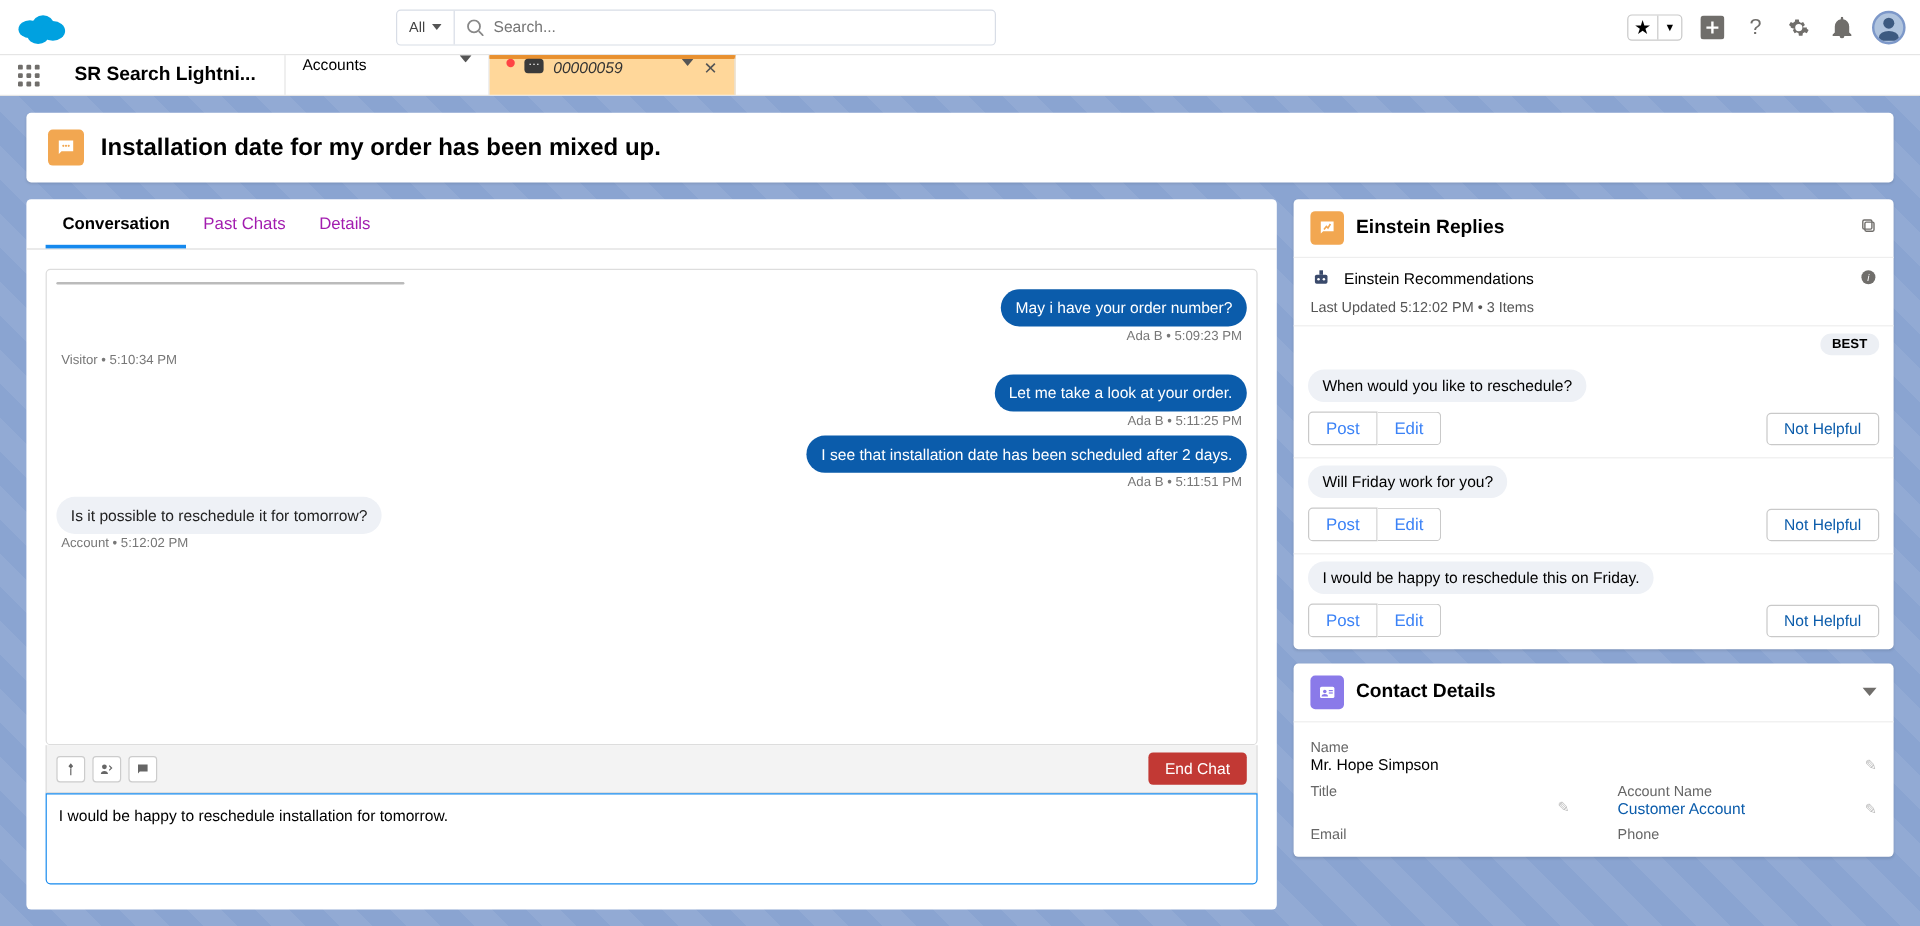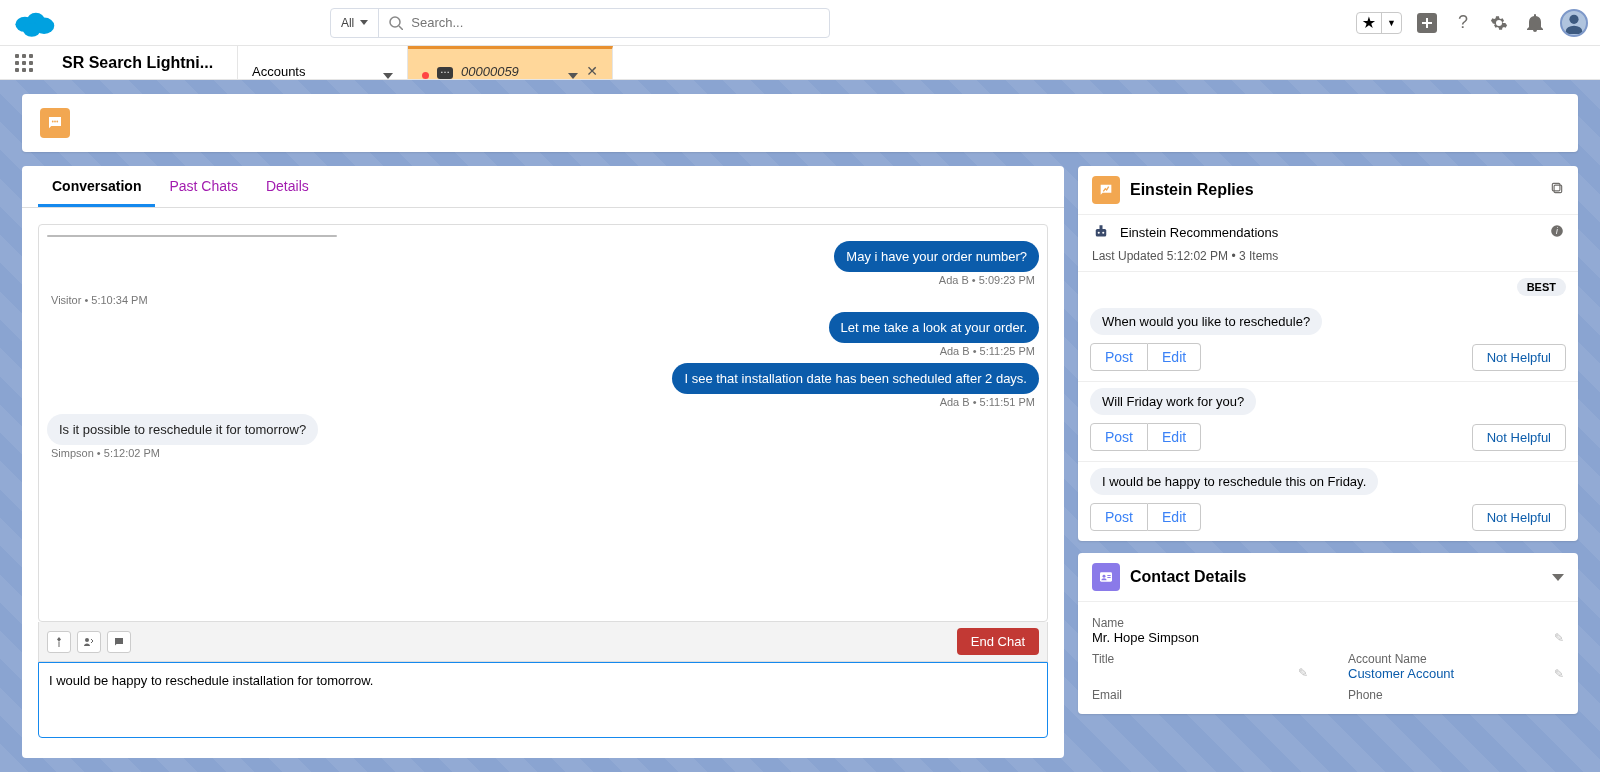--- a/index.html
+++ b/index.html
@@ -18,21 +18,21 @@
 .fav-btn .divider { width: 1px; background: #c9c9c9; height: 100%; }
 .icon-btn { width: 22px; height: 22px; display: flex; align-items: center; justify-content: center; color: #706e6b; cursor: pointer; }
 .avatar { width: 28px; height: 28px; border-radius: 50%; background: #b0c4de; border: 2px solid #7d98c9; display:flex; align-items:center; justify-content:center; overflow:hidden; }
 
 
 .navbar { height: 34px; display: flex; align-items: stretch; border-bottom: 1px solid #e5e5e5; }
 .app-launcher { width: 48px; display: flex; align-items: center; justify-content: center; }
 .dots9 { display: grid; grid-template-columns: repeat(3, 4px); grid-template-rows: repeat(3, 4px); gap: 3px; }
 .dots9 div { background: #706e6b; border-radius: 1px; }
 .app-name { font-size: 16px; font-weight: 700; padding: 0 14px; display: flex; align-items: center; border-right: 1px solid #e5e5e5; min-width: 190px; }
-.nav-tab { display: flex; align-items: flex-end; padding: 0 14px; font-size: 13px; border-right: 1px solid #e5e5e5; gap: 8px; position: relative; }
+.nav-tab { display: flex; align-items: flex-start; padding: 0 14px; font-size: 13px; border-right: 1px solid #e5e5e5; gap: 8px; position: relative; }
 .nav-tab .caret { margin-left: auto; }
 .nav-tab.acct { min-width: 170px; }
 .nav-tab.active { background: #ffd79a; border-top: 3px solid #e8902f; }
 .nav-tab.active::before { content: ""; position:absolute; left:0; right:0; top:-3px; height:3px; background:#e8902f; }
 .chat-dot { width:7px; height:7px; border-radius:50%; background:#f44; display:inline-block; }
 .chat-ico { width:16px; height:12px; background:#3a3a3a; border-radius:3px; position:relative; }
 .chat-ico::after{content:"…"; color:#fff; position:absolute; top:-3px; left:3px; font-size:10px; letter-spacing:-1px;}
 .nav-tab .num { font-style: italic; color:#333; }
 .nav-tab .close { font-size:14px; color:#555; }
 
@@ -198,20 +198,21 @@
 
   <div class="hdr-card">
     <div class="hdr-icon">
       <svg width="18" height="18" viewBox="0 0 24 24">
           <path fill="#fff" d="M4 4h16v12H7l-3 3z"></path>
           <circle cx="9" cy="10" r="1.2" fill="#f2a751"></circle>
           <circle cx="12" cy="10" r="1.2" fill="#f2a751"></circle>
           <circle cx="15" cy="10" r="1.2" fill="#f2a751"></circle>
         </svg>
     </div>
+    <h1>Installation date for my order has been mixed up.</h1>
   </div>
 
   <div class="cols">
 
     <div class="left-panel">
       <div class="inner-tabs">
         <div class="inner-tab active">Conversation</div>
         <div class="inner-tab">Past Chats</div>
         <div class="inner-tab">Details</div>
       </div>
@@ -234,21 +235,21 @@
           <div class="meta">Ada B • 5:11:25 PM</div>
         </div>
 
         <div class="msg-row right">
           <div class="bubble agent">I see that installation date has been scheduled after 2 days.</div>
           <div class="meta">Ada B • 5:11:51 PM</div>
         </div>
 
         <div class="msg-row left">
           <div class="bubble visitor">Is it possible to reschedule it for tomorrow?</div>
-          <div class="meta">Simpson • 5:12:02 PM</div>
+          <div class="meta">Account • 5:12:02 PM</div>
         </div>
       </div>
 
       <div class="chat-toolbar">
         <div class="tool-btn">
           <svg width="12" height="12" viewBox="0 0 24 24">
               <path fill="#666" d="M12 2L8 7l4 4 4-4zM11 10h2v12h-2z"></path>
             </svg>
         </div>
         <div class="tool-btn">

